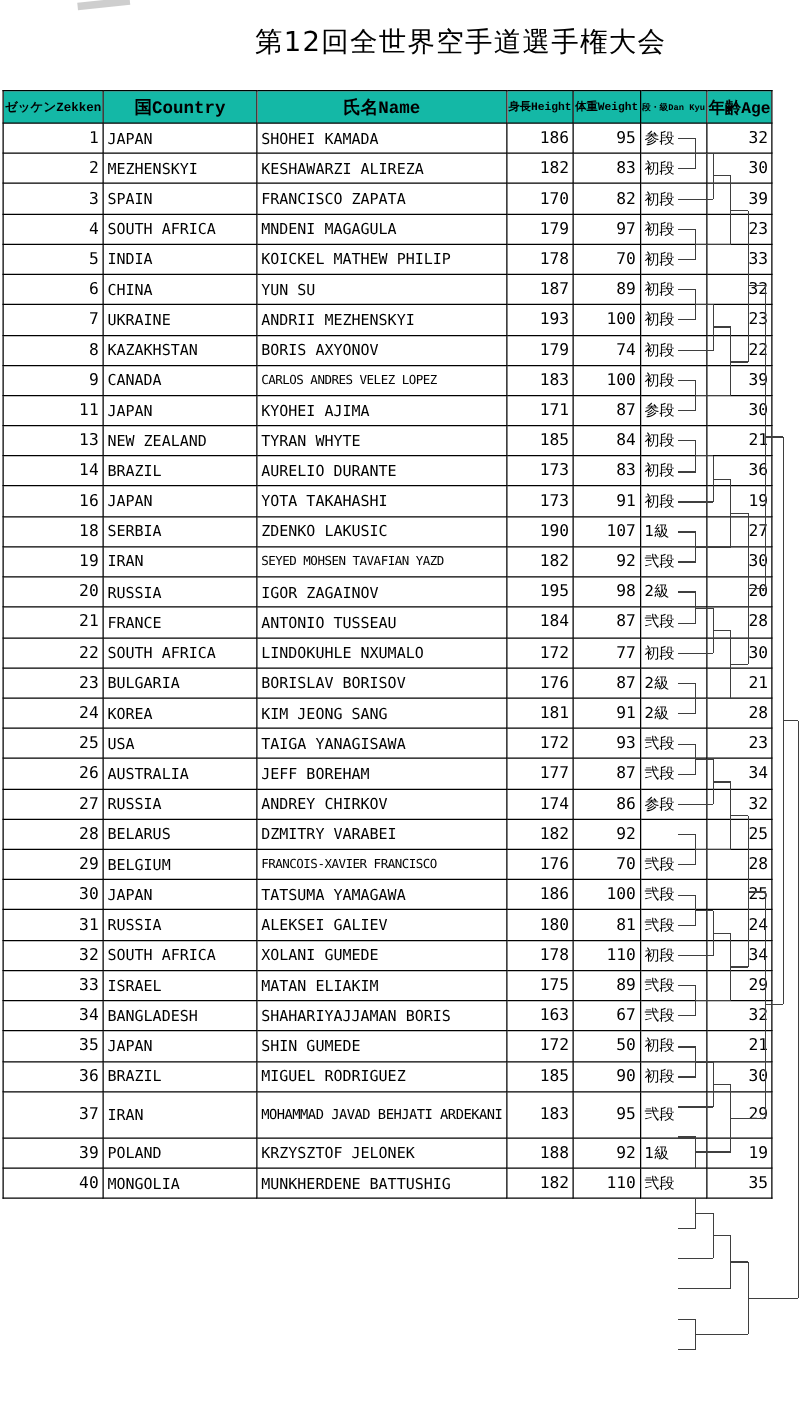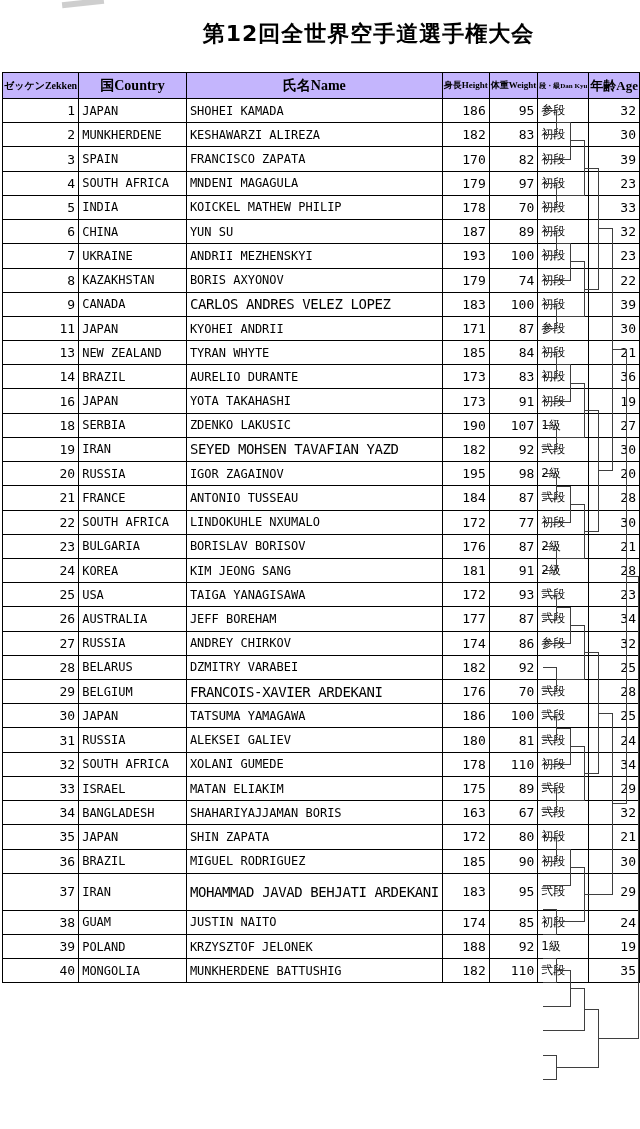--- a/index.html
+++ b/index.html
@@ -4,51 +4,51 @@
 <style>
   html,body{margin:0;padding:0;background:#ffffff;}
   body{
     width:640px;height:1129px;position:relative;overflow:hidden;
     font-family:"DejaVu Sans Mono","DejaVu Sans",monospace;
     color:#000;
   }
   .title{
     position:absolute;top:19px;left:96px;width:545px;
     text-align:center;font-family:"DejaVu Sans",sans-serif;
-    font-weight:bold;font-size:22px;letter-spacing:1px;white-space:nowrap;
+    font-weight:normal;font-size:22px;letter-spacing:1px;white-space:nowrap;
   }
   .scan-artifact{
     position:absolute;top:0;left:62px;width:42px;height:6px;
     background:#b4b4b4;opacity:.65;transform:rotate(-6deg);
   }
   table.roster{
     position:absolute;left:2px;top:72px;
     border-collapse:collapse;table-layout:fixed;
   }
   table.roster td,table.roster th{
     border:1px solid #000;overflow:hidden;white-space:nowrap;
     padding:0 3px;vertical-align:middle;
   }
   table.roster th{
-    background:#c4b5fd;font-family:Liberation Serif, serif;
+    background:#14b8a6;font-family:Liberation Mono, monospace;
     font-weight:bold;text-align:center;padding:0 1px;
   }
   tr.hdr{height:26px;}
   .h0{font-size:10px;}
   .h1{font-size:14px;}
   .h2{font-size:14px;}
   .h3{font-size:9px;}
   .h4{font-size:9px;}
   .h5{font-size:7px;}
   .h6{font-size:13px;}
   td.c-zekken{text-align:right;font-size:13px;padding-right:4px;}
   td.c-country{text-align:left;font-size:12px;}
   td.c-name{text-align:left;font-size:12px;}
-  td.c-name.cond{font-size:14px;letter-spacing:-0.4px;}
-  td.c-name.cond2{font-size:14px;letter-spacing:-0.4px;}
+  td.c-name.cond{font-size:10px;letter-spacing:-0.4px;}
+  td.c-name.cond2{font-size:11px;letter-spacing:-0.4px;}
   td.c-height,td.c-weight{text-align:right;font-size:13px;padding-right:5px;}
   td.c-dan{text-align:left;font-size:12px;font-family:"DejaVu Sans",sans-serif;}
   td.c-age{text-align:right;font-size:13px;padding-right:6px;}
   svg.bracket{position:absolute;left:0;top:0;pointer-events:none;}
 </style>
 </head>
 <body>
 
 <div class="scan-artifact"></div>
 
@@ -80,21 +80,21 @@
         <td class="c-zekken">1</td>
         <td class="c-country">JAPAN</td>
         <td class="c-name">SHOHEI KAMADA</td>
         <td class="c-height">186</td>
         <td class="c-weight">95</td>
         <td class="c-dan">参段</td>
         <td class="c-age">32</td>
       </tr>
       <tr style="height: 24.22px;">
         <td class="c-zekken">2</td>
-        <td class="c-country">MUNKHERDENE</td>
+        <td class="c-country">MEZHENSKYI</td>
         <td class="c-name">KESHAWARZI ALIREZA</td>
         <td class="c-height">182</td>
         <td class="c-weight">83</td>
         <td class="c-dan">初段</td>
         <td class="c-age">30</td>
       </tr>
       <tr style="height: 24.22px;">
         <td class="c-zekken">3</td>
         <td class="c-country">SPAIN</td>
         <td class="c-name">FRANCISCO ZAPATA</td>
@@ -153,21 +153,21 @@
         <td class="c-country">CANADA</td>
         <td class="c-name cond">CARLOS ANDRES VELEZ LOPEZ</td>
         <td class="c-height">183</td>
         <td class="c-weight">100</td>
         <td class="c-dan">初段</td>
         <td class="c-age">39</td>
       </tr>
       <tr style="height: 24.22px;">
         <td class="c-zekken">11</td>
         <td class="c-country">JAPAN</td>
-        <td class="c-name">KYOHEI ANDRII</td>
+        <td class="c-name">KYOHEI AJIMA</td>
         <td class="c-height">171</td>
         <td class="c-weight">87</td>
         <td class="c-dan">参段</td>
         <td class="c-age">30</td>
       </tr>
       <tr style="height: 24.22px;">
         <td class="c-zekken">13</td>
         <td class="c-country">NEW ZEALAND</td>
         <td class="c-name">TYRAN WHYTE</td>
         <td class="c-height">185</td>
@@ -288,21 +288,21 @@
         <td class="c-country">BELARUS</td>
         <td class="c-name">DZMITRY VARABEI</td>
         <td class="c-height">182</td>
         <td class="c-weight">92</td>
         <td class="c-dan"></td>
         <td class="c-age">25</td>
       </tr>
       <tr style="height: 24.22px;">
         <td class="c-zekken">29</td>
         <td class="c-country">BELGIUM</td>
-        <td class="c-name cond">FRANCOIS-XAVIER ARDEKANI</td>
+        <td class="c-name cond">FRANCOIS-XAVIER FRANCISCO</td>
         <td class="c-height">176</td>
         <td class="c-weight">70</td>
         <td class="c-dan">弐段</td>
         <td class="c-age">28</td>
       </tr>
       <tr style="height: 24.22px;">
         <td class="c-zekken">30</td>
         <td class="c-country">JAPAN</td>
         <td class="c-name">TATSUMA YAMAGAWA</td>
         <td class="c-height">186</td>
@@ -342,52 +342,43 @@
         <td class="c-country">BANGLADESH</td>
         <td class="c-name">SHAHARIYAJJAMAN BORIS</td>
         <td class="c-height">163</td>
         <td class="c-weight">67</td>
         <td class="c-dan">弐段</td>
         <td class="c-age">32</td>
       </tr>
       <tr style="height: 24.22px;">
         <td class="c-zekken">35</td>
         <td class="c-country">JAPAN</td>
-        <td class="c-name">SHIN ZAPATA</td>
+        <td class="c-name">SHIN GUMEDE</td>
         <td class="c-height">172</td>
-        <td class="c-weight">80</td>
+        <td class="c-weight">50</td>
         <td class="c-dan">初段</td>
         <td class="c-age">21</td>
       </tr>
       <tr style="height: 24.22px;">
         <td class="c-zekken">36</td>
         <td class="c-country">BRAZIL</td>
         <td class="c-name">MIGUEL RODRIGUEZ</td>
         <td class="c-height">185</td>
         <td class="c-weight">90</td>
         <td class="c-dan">初段</td>
         <td class="c-age">30</td>
       </tr>
       <tr style="height: 37px;">
         <td class="c-zekken">37</td>
         <td class="c-country">IRAN</td>
         <td class="c-name cond2">MOHAMMAD JAVAD BEHJATI ARDEKANI</td>
         <td class="c-height">183</td>
         <td class="c-weight">95</td>
         <td class="c-dan">弐段</td>
         <td class="c-age">29</td>
-      </tr>
-      <tr style="height: 24.22px;">
-        <td class="c-zekken">38</td>
-        <td class="c-country">GUAM</td>
-        <td class="c-name">JUSTIN NAITO</td>
-        <td class="c-height">174</td>
-        <td class="c-weight">85</td>
-        <td class="c-dan">初段</td>
-        <td class="c-age">24</td>
       </tr>
       <tr style="height: 24.22px;">
         <td class="c-zekken">39</td>
         <td class="c-country">POLAND</td>
         <td class="c-name">KRZYSZTOF JELONEK</td>
         <td class="c-height">188</td>
         <td class="c-weight">92</td>
         <td class="c-dan">1級</td>
         <td class="c-age">19</td>
       </tr>

